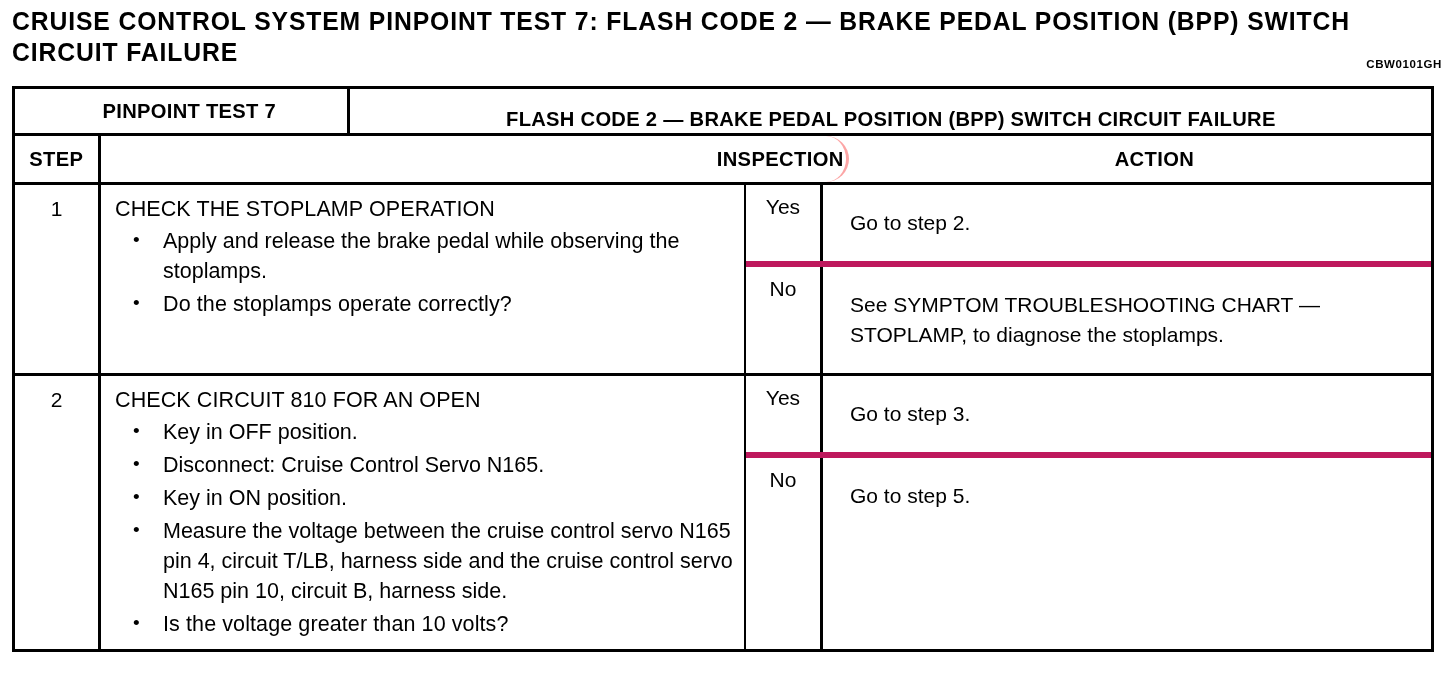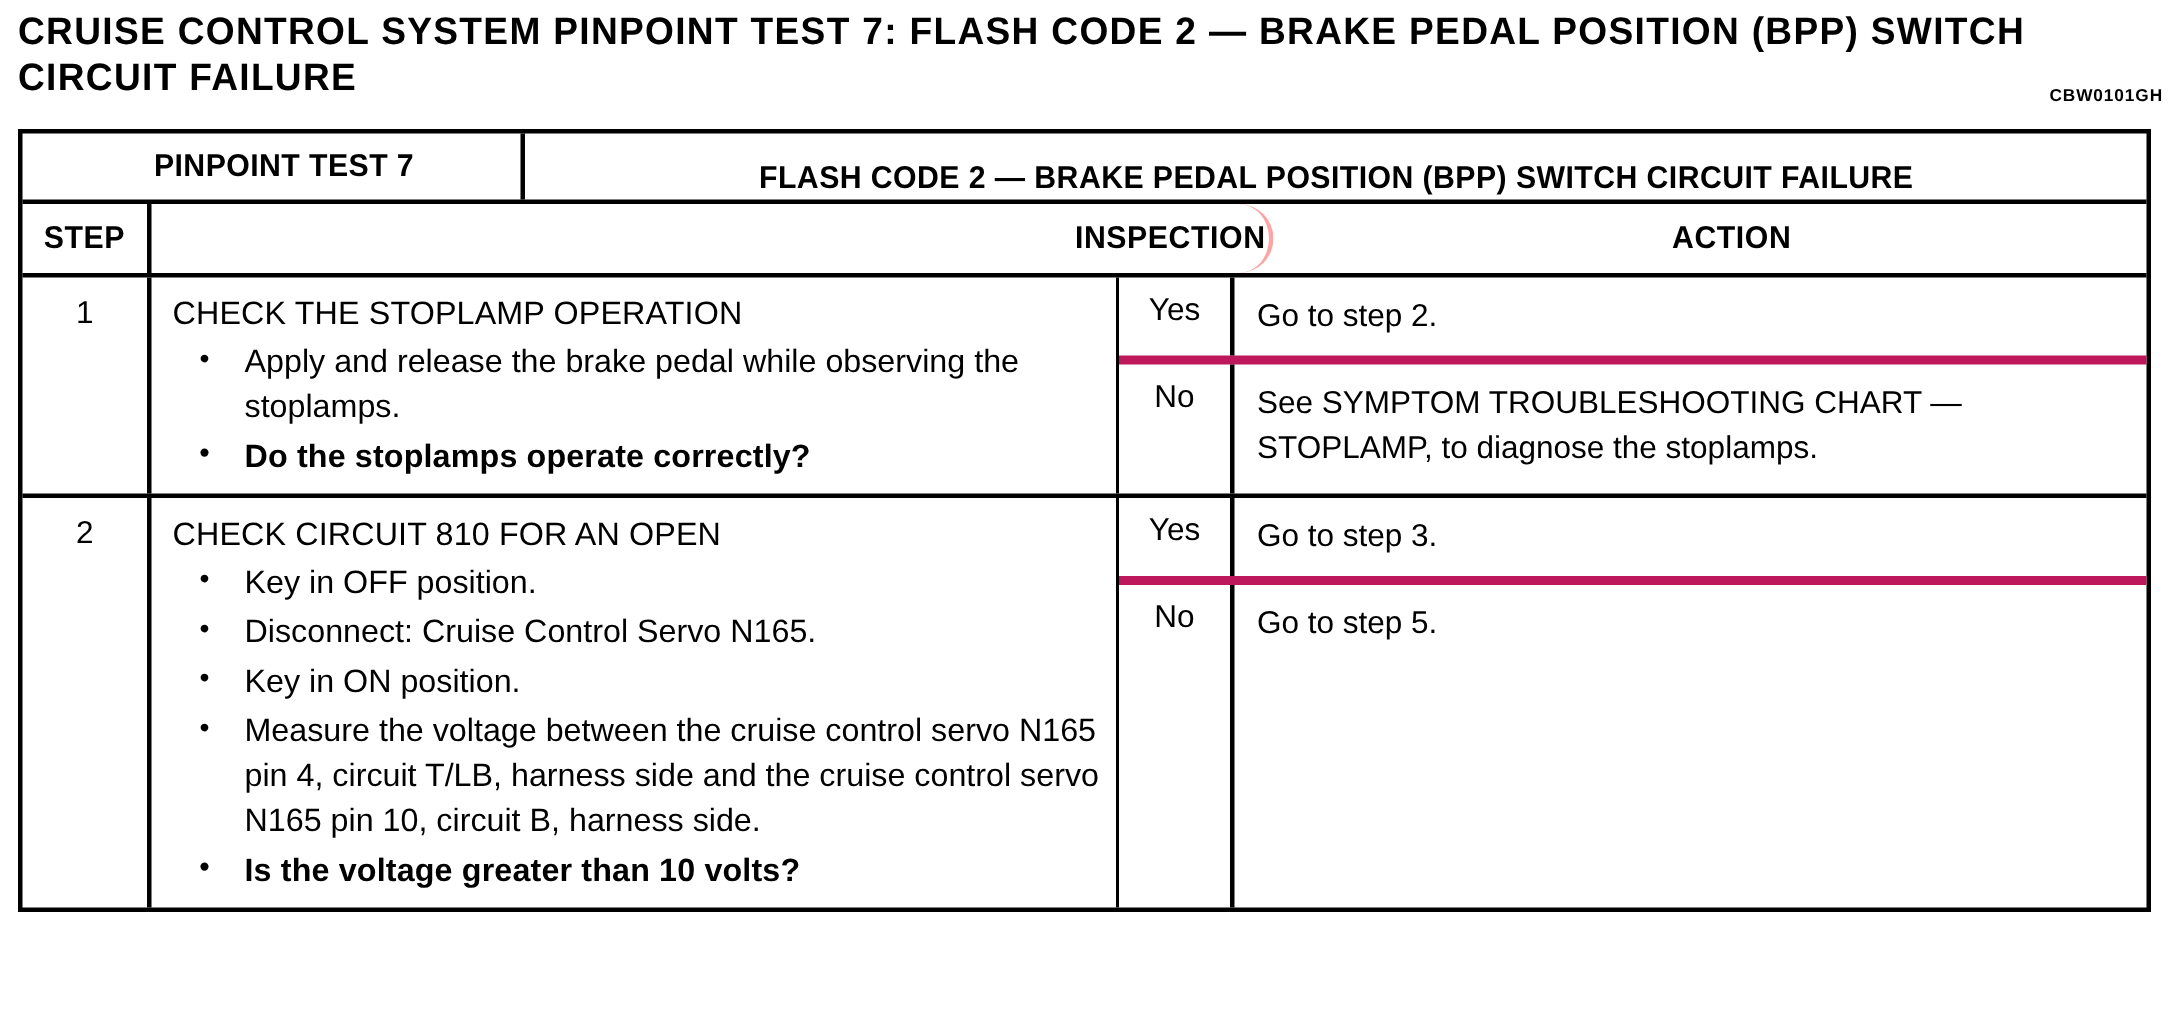--- a/index.html
+++ b/index.html
@@ -179,21 +179,21 @@
     margin-top: 3px;
   }
   .bullets li::before {
     content: "\2022";
     position: absolute;
     left: 18px;
     top: -1px;
     font-size: 19px;
   }
   .bullets li.bold {
-    font-weight: bold;
+    font-weight: normal;
     letter-spacing: 0.1px;
   }
 
   
   .cell-answers {
     flex: 1 1 auto;
     display: flex;
     flex-direction: column;
     box-sizing: border-box;
   }
@@ -216,21 +216,21 @@
     font-size: 21px;
   }
   .answer-val {
     flex: 1 1 auto;
     box-sizing: border-box;
     padding: 10px 10px 10px 14px;
     font-size: 21px;
     line-height: 30px;
   }
   .answer-val p {
-    margin: 1px;
+    margin: 13px;
   }
   .answer-line.grow {
     flex: 1 1 auto;
   }
   .answer-line.grow .answer-key {
     align-items: flex-start;
   }
 </style>
 </head>
 <body>

